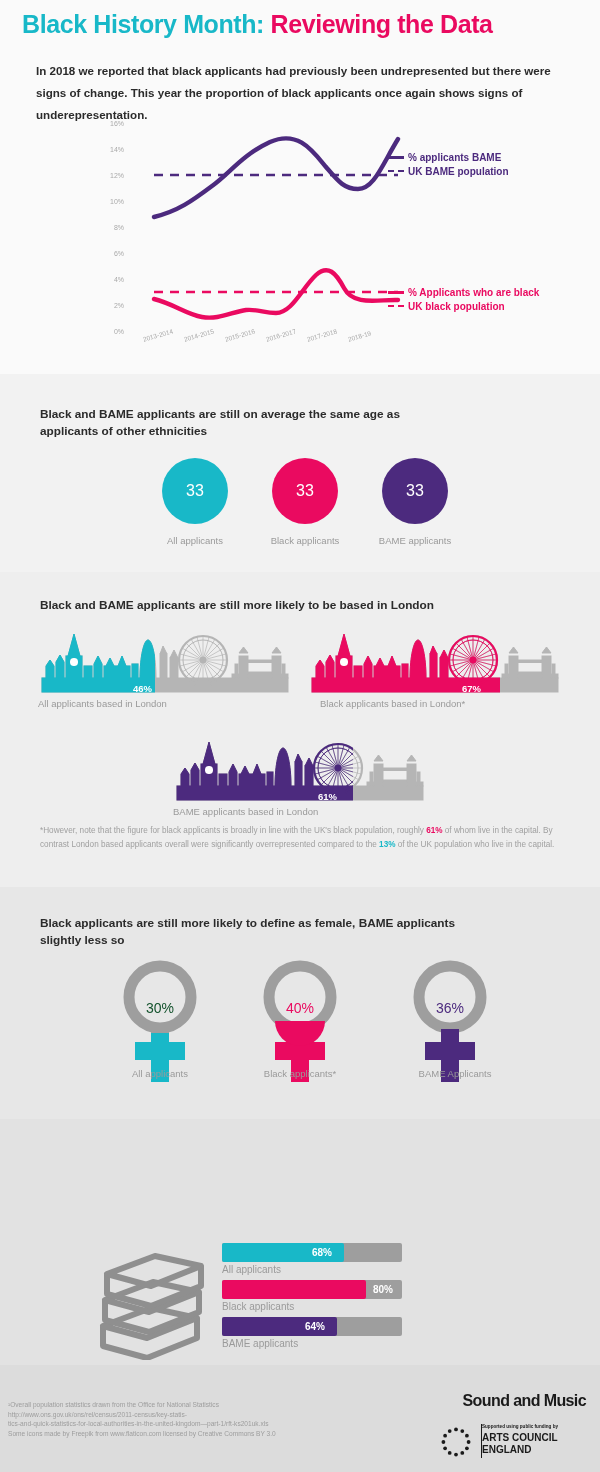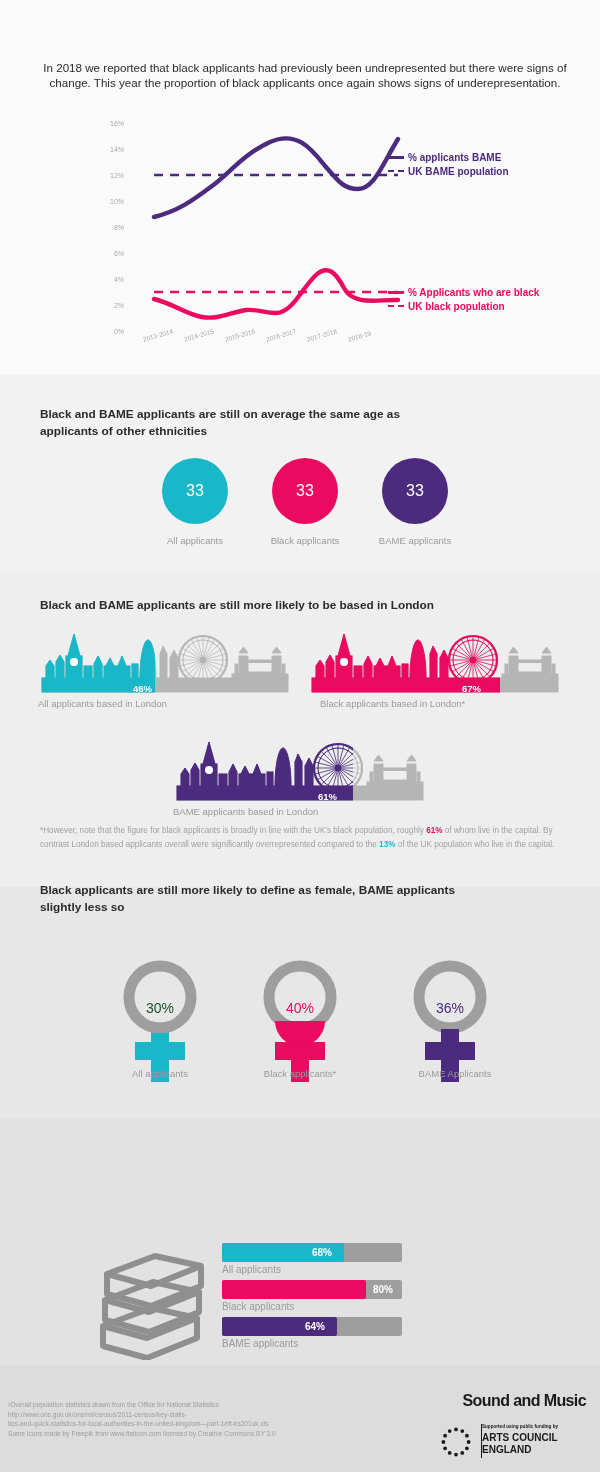--- a/index.html
+++ b/index.html
@@ -28,21 +28,21 @@
     position:absolute;left:22px;top:10px;
     font-size:25px;font-weight:bold;letter-spacing:-0.4px;
     white-space:nowrap;
   }
   .title .t1{color:#18b8c8;}
   .title .t2{color:#ea0a60;}
 
   
   .intro{
     position:absolute;left:36px;top:60px;width:538px;
-    font-size:11.6px;line-height:15px;font-weight:normal;color:#2b2b2b;text-align:center;
+    font-size:11.6px;line-height:22px;font-weight:bold;color:#2b2b2b;
   }
 
   
   .chart-wrap{position:absolute;left:100px;top:120px;width:480px;height:240px;}
   .ylab{position:absolute;font-size:7px;color:#a9a9a9;text-align:right;width:24px;}
   .xlab{position:absolute;font-size:6.5px;color:#a9a9a9;white-space:nowrap;
         transform:rotate(-16deg);transform-origin:left top;}
   .legend-item{position:absolute;font-size:10px;font-weight:bold;white-space:nowrap;}
   .lg-purple{color:#4c2a7e;}
   .lg-pink{color:#ea0a60;}
@@ -99,20 +99,21 @@
 <div class="page">
 
   <div class="band b-title"></div>
   <div class="band b-intro"></div>
   <div class="band b-age"></div>
   <div class="band b-london"></div>
   <div class="band b-gender"></div>
   <div class="band b-school"></div>
   <div class="band b-footer"></div>
 
+  <div class="title"><span class="t1">Black History Month: </span><span class="t2">Reviewing the Data</span></div>
 
   <div class="intro">In 2018 we reported that black applicants had previously been undrepresented but there were signs of change. This year the proportion of black applicants once again shows signs of underepresentation.</div>
 
   <div class="chart-wrap">
 
     <div class="ylab" style="left:0px;top:0px;">16%</div>
     <div class="ylab" style="left:0px;top:26px;">14%</div>
     <div class="ylab" style="left:0px;top:52px;">12%</div>
     <div class="ylab" style="left:0px;top:78px;">10%</div>
     <div class="ylab" style="left:0px;top:104px;">8%</div>
@@ -282,21 +283,21 @@
         <use href="#wheelA"></use>
         <use href="#bridgeA"></use>
       </g>
     <circle cx="34" cy="42" r="4" fill="#ffffff" stroke="none"></circle>
   </svg>
   <div class="sky-pct" style="left:318px;top:791px;">61%</div>
   <div class="sky-label" style="left:173px;top:806px;"><span>BAME applicants based in London</span></div>
 
   <div class="note"><span>*However, note that the figure for black applicants is broadly in line with the UK's black population, roughly </span><b class="pink">61%</b><span> of whom live in the capital. By contrast London based applicants overall were significantly overrepresented compared to the </span><b class="teal">13%</b><span> of the UK population who live in the capital.</span></div>
 
-  <div class="sec-head" style="top:882px;width:420px;">Black applicants are still more likely to  define as female, BAME applicants slightly less so</div>
+  <div class="sec-head" style="top:915px;width:420px;">Black applicants are still more likely to  define as female, BAME applicants slightly less so</div>
 
   <svg width="110" height="130" style="position:absolute;left:105px;top:955px;" viewBox="0 0 110 130">
     <circle cx="55" cy="42" r="31" fill="none" stroke="#9e9e9e" stroke-width="11"></circle>
     <path d="M46,73 h18 v14 h16 v18 h-16 v22 h-18 v-22 h-16 v-18 h16 Z" fill="#18b8c8"></path>
     <rect x="46" y="70" width="18" height="8" fill="#9e9e9e"></rect>
   </svg>
   <div class="gender-pct" style="left:125px;top:1000px;color:#14532d;">30%</div>
   <div class="gender-label" style="left:100px;top:1068px;width:120px;">All applicants</div>
 
   <svg width="110" height="130" style="position:absolute;left:245px;top:955px;" viewBox="0 0 110 130">

